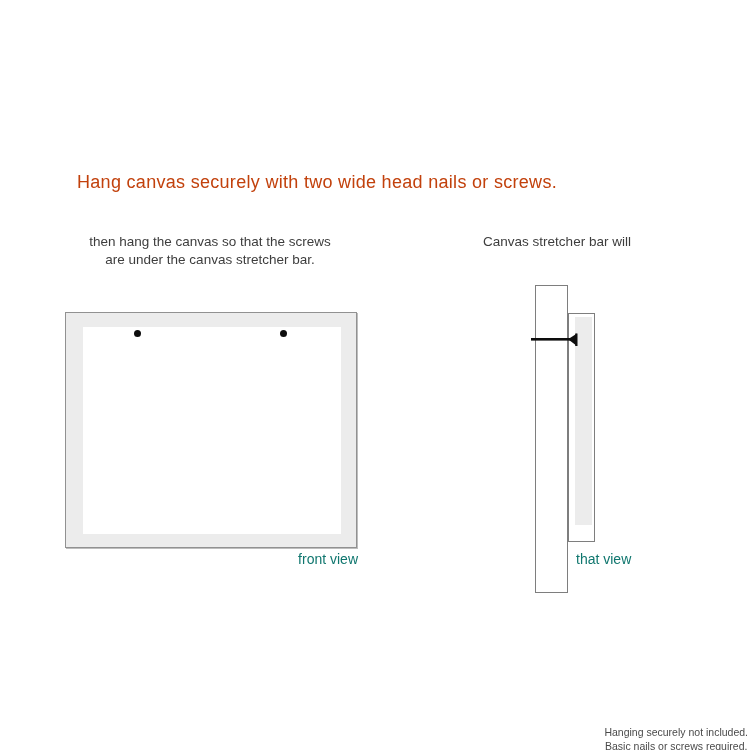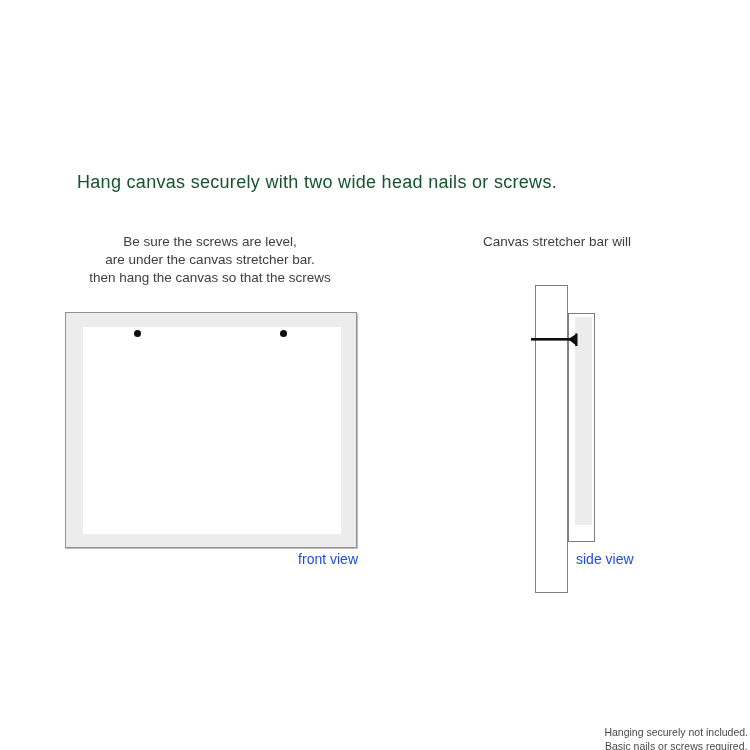--- a/index.html
+++ b/index.html
@@ -19,21 +19,21 @@
   .title {
     position: absolute;
     top: 172px;
     left: 0;
     width: 634px;
     margin: 0;
     font-size: 18px;
     font-weight: 400;
     letter-spacing: 0.3px;
     text-align: center;
-    color: #14532d;
+    color: #c2410c;
   }
   .note {
     position: absolute;
     font-size: 13.5px;
     line-height: 18px;
     text-align: center;
     color: #3d3d3d;
   }
   .note-front {
     top: 233px;
@@ -70,21 +70,21 @@
     width: 7px;
     height: 7px;
     border-radius: 50%;
     background: #0d0d0d;
   }
   .screw-left  { left: 68px;  top: 17px; }
   .screw-right { left: 214px; top: 17px; }
   .caption {
     position: absolute;
     font-size: 14px;
-    color: #1d4ed8;
+    color: #0f766e;
   }
   .caption-front {
     top: 551px;
     left: 207px;
     width: 151px;
     text-align: right;
   }
   .caption-side {
     top: 551px;
     left: 576px;
@@ -143,23 +143,22 @@
   }
 </style>
 </head>
 <body>
 
 <div class="stage">
 
   <h1 class="title">Hang canvas securely with two wide head nails or screws.</h1>
 
   <div class="note note-front">
-    <div>Be sure the screws are level,</div>
+    <div>then hang the canvas so that the screws</div>
     <div>are under the canvas stretcher bar.</div>
-    <div>then hang the canvas so that the screws</div>
   </div>
 
   <div class="note note-side">
     <div>Canvas stretcher bar will</div>
   </div>
 
   <div class="front-diagram">
     <div class="canvas-face"></div>
     <span class="screw screw-left"></span>
     <span class="screw screw-right"></span>
@@ -170,20 +169,20 @@
     <div class="canvas-side">
       <div class="canvas-side-inner"></div>
     </div>
     <div class="wall-bar"></div>
     <svg class="nail" width="47" height="14" viewBox="0 0 47 14">
       <rect x="0" y="5" width="41" height="2.6" fill="#0d0d0d"></rect>
       <polygon points="37,6.3 46,0.5 46,13 37,6.3" fill="#0d0d0d"></polygon>
       <rect x="44.2" y="0.5" width="2.3" height="12.5" fill="#0d0d0d"></rect>
     </svg>
   </div>
-  <div class="caption caption-side">side view</div>
+  <div class="caption caption-side">that view</div>
 
   <div class="disclaimer">
     <div>Hanging securely not included.</div>
     <div>Basic nails or screws required.</div>
   </div>
 
 </div>
 
 </body></html>

